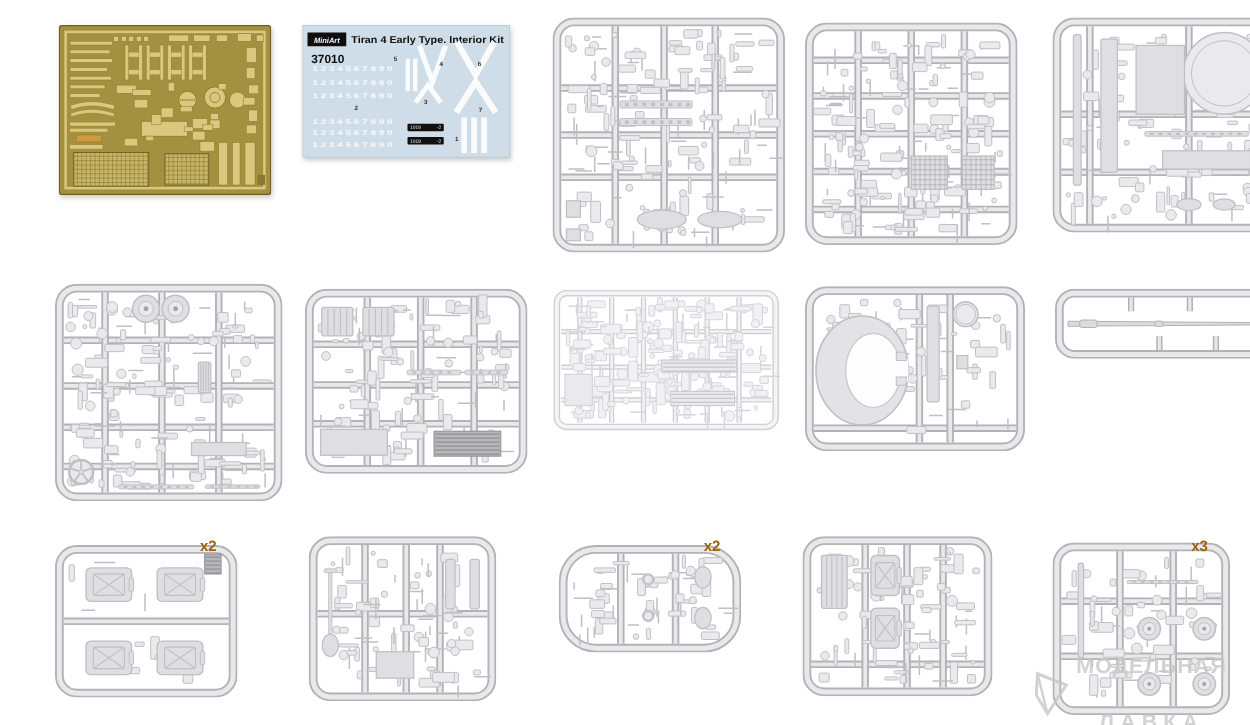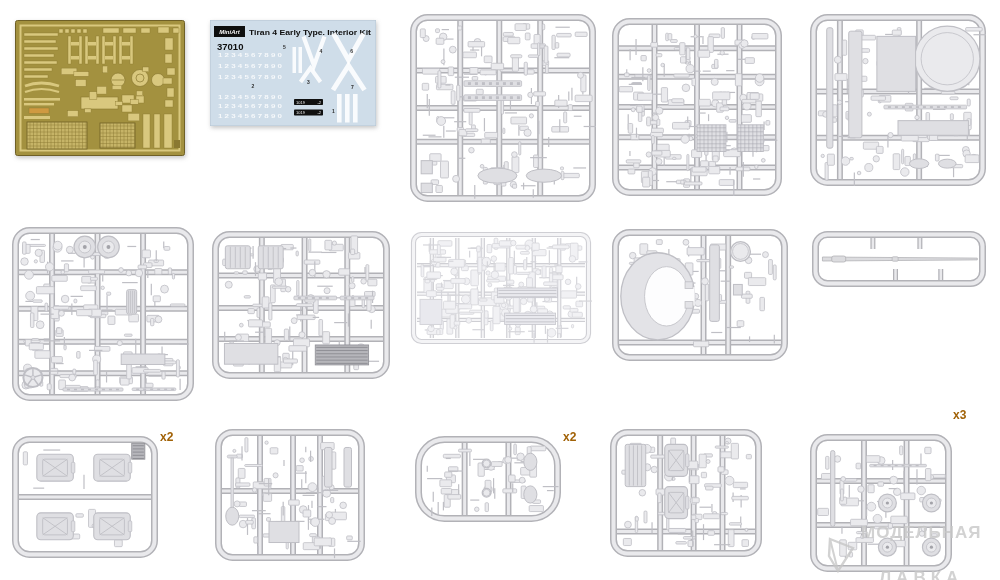--- a/index.html
+++ b/index.html
@@ -1,18 +1,18 @@
 <!DOCTYPE html>
 <html><head>
 <meta charset="utf-8">
 <style>
   html,body{margin:0;padding:0;background:#ffffff;}
   body{font-family:"Liberation Sans", sans-serif;}
   .canvas{position:relative;width:1000px;height:580px;background:#ffffff;overflow:hidden;}
-  .item{position:absolute;}
+  .item{position:absolute;padding-left:32px;}
   .item svg{display:block;}
   .pe svg,.decal svg{filter:drop-shadow(1px 2px 2px rgba(70,70,70,0.30));}
   .qty{position:absolute;font-weight:bold;font-size:12px;color:#a16207;z-index:4;}
   .watermark{position:absolute;left:826px;top:524px;display:flex;align-items:center;gap:5px;z-index:6;opacity:0.8;}
   .wm-text{color:#c7c7c7;font-weight:bold;line-height:1.02;}
   .wm-line1{display:block;font-size:17px;letter-spacing:1px;}
   .wm-line2{display:block;font-size:17px;letter-spacing:5px;text-align:center;margin-top:28px;}
 </style>
 </head>
 <body>
@@ -1863,21 +1863,21 @@
         <rect x="59.64" y="30.36" width="56.800000000000004" height="2.5" rx="1" fill="#dfdfe3" stroke="#bfbfc5" stroke-width="0.8"></rect>
         <rect x="63.64" y="30.985" width="3" height="1.25" fill="#bfbfc5"></rect>
         <rect x="70.64" y="30.985" width="3" height="1.25" fill="#bfbfc5"></rect>
         <rect x="77.64" y="30.985" width="3" height="1.25" fill="#bfbfc5"></rect>
         <rect x="84.64" y="30.985" width="3" height="1.25" fill="#bfbfc5"></rect>
         <rect x="91.64" y="30.985" width="3" height="1.25" fill="#bfbfc5"></rect>
         <rect x="98.64" y="30.985" width="3" height="1.25" fill="#bfbfc5"></rect>
         <rect x="105.64" y="30.985" width="3" height="1.25" fill="#bfbfc5"></rect>
       </svg>
     </div>
-    <span class="qty" style="left: 953px; top: 408px;">x3</span>
+    <span class="qty" style="left: 953px; top: 430px;">x3</span>
     <div class="watermark">
     <svg class="wm-logo" width="30" height="38" viewBox="0 0 30 38">
       <path d="M4 3 L27 12 L12 35 L3 20 Z" fill="none" stroke="#c7c7c7" stroke-width="2.4"></path>
       <path d="M4 3 L12 35" fill="none" stroke="#c7c7c7" stroke-width="2"></path>
     </svg>
     <div class="wm-text">
       <span class="wm-line1">МОДЕЛЬНАЯ</span>
       <span class="wm-line2">ЛАВКА</span>
     </div>
   </div>

